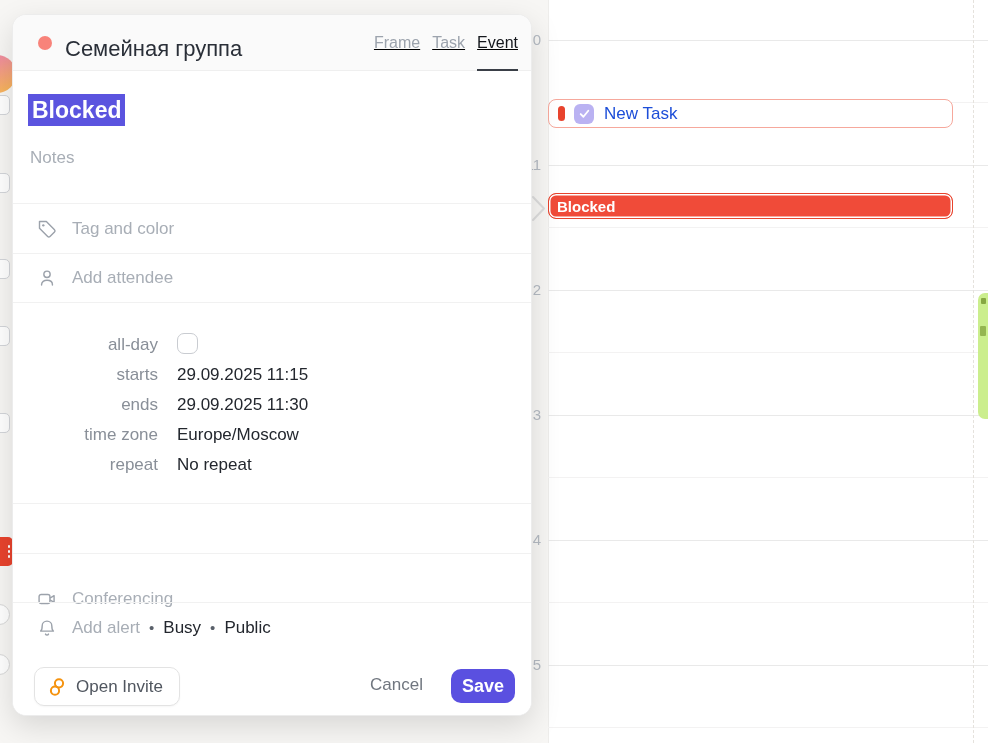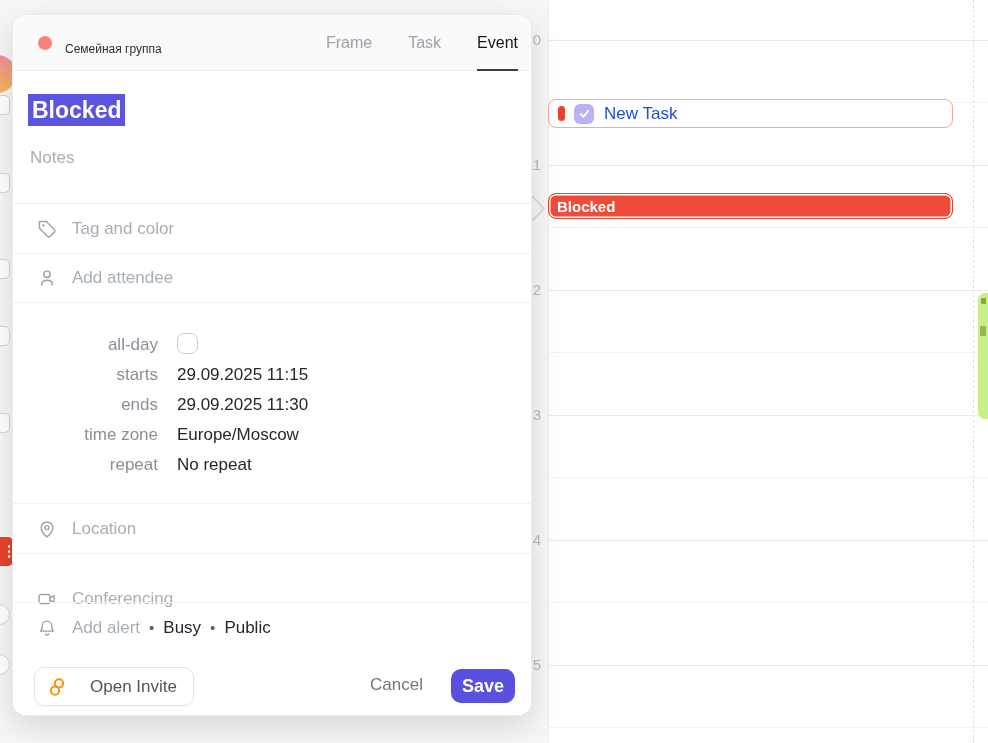--- a/index.html
+++ b/index.html
@@ -39,41 +39,41 @@
   .green-sliver .m1{position:absolute;left:3px;top:5px;width:5px;height:6px;background:#6F8F2A;opacity:.75;border-radius:1px;}
   .green-sliver .m2{position:absolute;left:2px;top:33px;width:6px;height:10px;background:#6F8F2A;opacity:.6;border-radius:1px;}
   .popover-chevron{position:absolute;left:531px;top:195px;z-index:2;}
   
   .dialog{position:absolute;left:12px;top:14px;width:520px;height:702px;background:#FFFFFF;
     border:1px solid #ECECEC;border-radius:14px;box-shadow:0 10px 30px rgba(0,0,0,.13);
     z-index:3;box-sizing:border-box;overflow:hidden;}
   .dlg-header{position:absolute;left:0;top:0;width:100%;height:56px;background:#FAFAFA;
     border-bottom:1px solid #EFEFEF;box-sizing:border-box;display:flex;align-items:center;}
   .grp-dot{width:14px;height:14px;border-radius:50%;background:#F8837A;margin-left:25px;}
-  .grp-name{margin-left:13px;font-size:12px;font-weight:500;color:#2A2F38;margin-top:12px;}
-  .tabs{position:absolute;right:13px;top:0;height:56px;display:flex;align-items:center;gap:36px;}
+  .grp-name{margin-left:13px;font-size:22px;font-weight:500;color:#2A2F38;margin-top:12px;}
+  .tabs{position:absolute;right:13px;top:0;height:56px;display:flex;align-items:center;gap:12px;text-decoration:underline;}
   .tab{font-size:16px;color:#9CA3AD;cursor:default;position:relative;height:56px;line-height:56px;}
   .tab.active{color:#14171C;font-weight:500;}
   .tab.active::after{content:"";position:absolute;left:0;right:0;bottom:0;height:2px;background:#3A3F47;}
   .title-sel{position:absolute;left:15px;top:79px;display:inline-block;background:#5B54DF;
     color:#FFFFFF;font-size:23px;font-weight:bold;padding:3px 4px;line-height:26px;}
   .notes{position:absolute;left:17px;top:133px;font-size:17px;color:#A8AEB6;}
   .divider{position:absolute;left:0;width:100%;height:1px;background:#F1F1F1;}
   .row{position:absolute;left:0;width:100%;height:49px;display:flex;align-items:center;}
   .row .ric{width:20px;height:20px;margin-left:24px;flex:none;}
   .row .rlabel{margin-left:15px;font-size:17px;color:#A8AEB6;}
   .row .dark{color:#23272E;text-align:right;}
   .row .bullet{color:#5A606A;font-size:15px;margin:0 9px;}
   .form-label{position:absolute;left:0;width:145px;text-align:right;font-size:17px;color:#898F98;height:24px;line-height:24px;}
   .form-value{position:absolute;left:164px;font-size:17px;color:#23272E;height:24px;line-height:24px;}
   .allday-box{position:absolute;left:164px;width:21px;height:21px;border:1.5px solid #C9CCD1;
     border-radius:7px;background:#fff;box-sizing:border-box;}
   .dlg-footer{position:absolute;left:0;top:641px;width:100%;height:61px;background:#FFFFFF;}
   .invite-btn{position:absolute;left:21px;top:11px;height:37px;padding:0 16px 0 12px;background:#fff;
-    border:1px solid #E3E3E3;border-radius:10px;display:flex;align-items:center;gap:23px;
+    border:1px solid #E3E3E3;border-radius:10px;display:flex;align-items:center;gap:9px;
     font-size:17px;color:#50565F;box-shadow:0 1px 2px rgba(0,0,0,.04);}
   .cancel-btn{position:absolute;right:108px;top:19px;font-size:17px;color:#70767F;}
   .save-btn{position:absolute;right:16px;top:13px;width:64px;height:34px;background:#5A50E0;
     border:none;border-radius:10px;color:#fff;font-size:18px;font-weight:bold;
     font-family:"Liberation Sans",sans-serif;display:flex;align-items:center;justify-content:center;}
 </style>
 </head>
 <body>
 
 <div id="screen">
@@ -184,27 +184,20 @@
 
       <span class="form-label" style="top:408px">time zone</span>
       <span class="form-value" style="top:408px">Europe/Moscow</span>
 
       <span class="form-label" style="top:438px">repeat</span>
       <span class="form-value" style="top:438px">No repeat</span>
     </div>
 
     <div class="divider" style="top:488px"></div>
 
-    <div class="row" style="top:489px">
-      <svg class="ric" viewBox="0 0 24 24">
-        <path d="M12 21.5s-7-5.4-7-11a7 7 0 0 1 14 0c0 5.6-7 11-7 11z" fill="none" stroke="#9CA2AB" stroke-width="1.7" stroke-linejoin="round"></path>
-        <circle cx="12" cy="10.3" r="2.4" fill="none" stroke="#9CA2AB" stroke-width="1.7"></circle>
-      </svg>
-      <span class="rlabel">Location</span>
-    </div>
     <div class="divider" style="top:538px"></div>
 
     <div class="row" style="top:559px">
       <svg class="ric" viewBox="0 0 24 24">
         <rect x="2.5" y="6.5" width="13" height="11" rx="2.5" fill="none" stroke="#9CA2AB" stroke-width="1.7"></rect>
         <path d="M15.5 11l5-3v8l-5-3" fill="none" stroke="#9CA2AB" stroke-width="1.7" stroke-linejoin="round"></path>
       </svg>
       <span class="rlabel">Conferencing</span>
     </div>
     <div class="divider" style="top:587px"></div>

